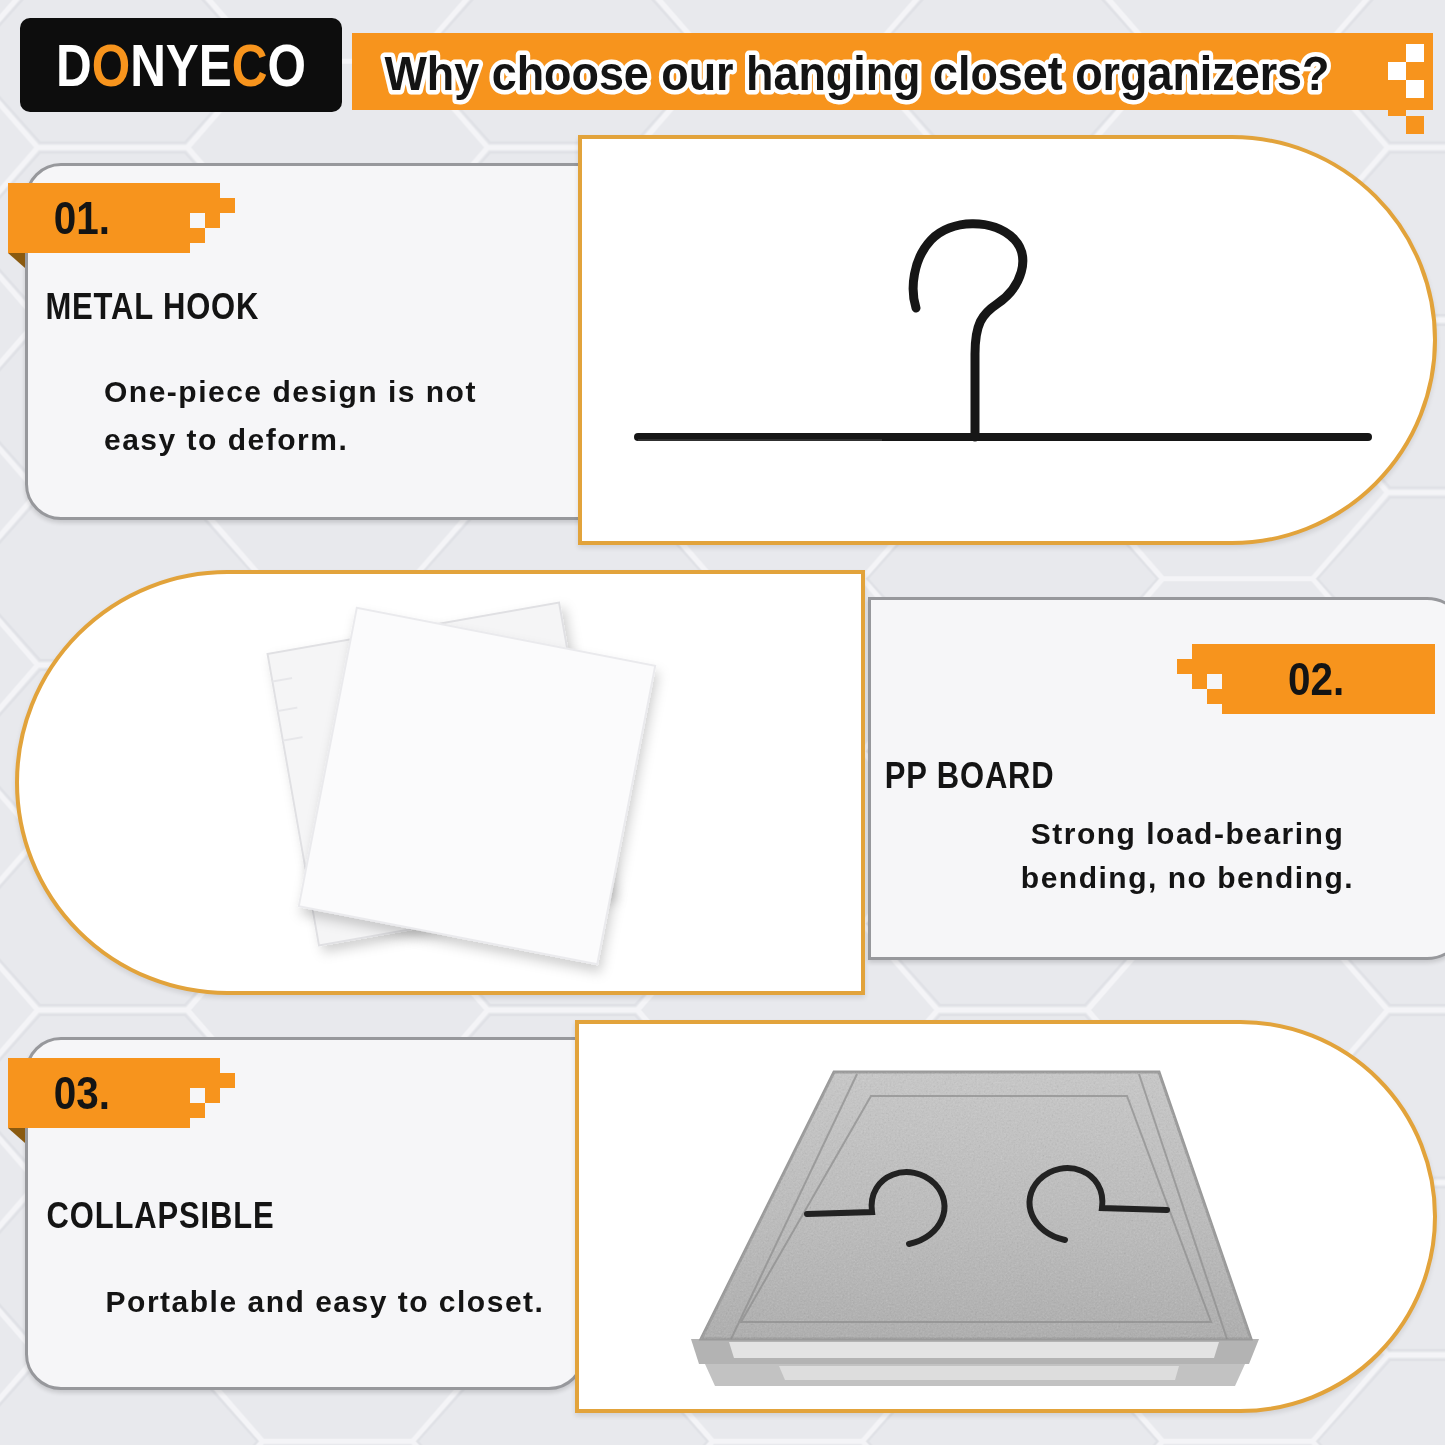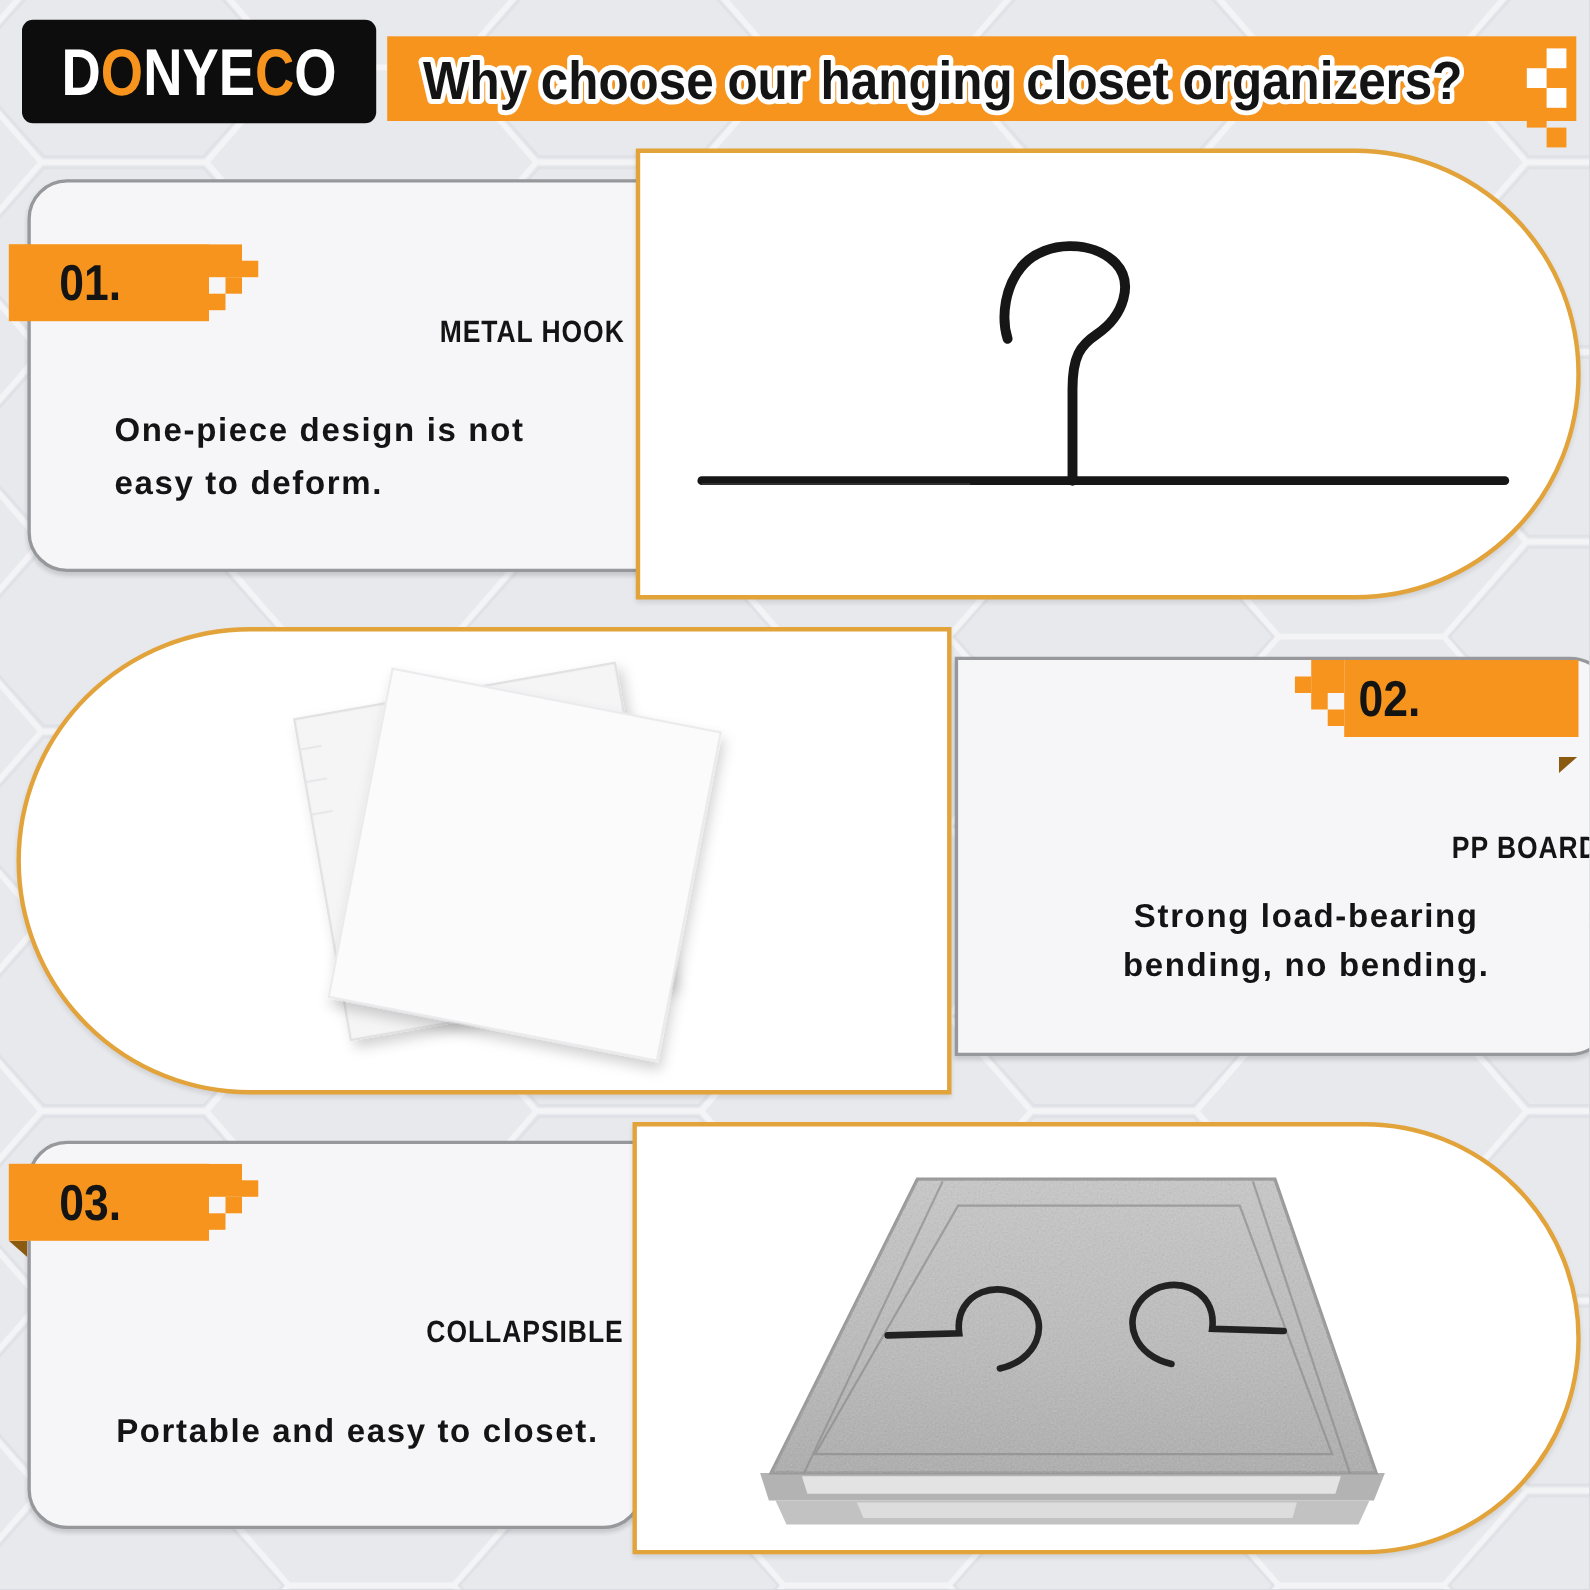--- a/index.html
+++ b/index.html
@@ -27,43 +27,43 @@
     background:var(--card-bg,#F6F6F8);
     border:3px solid var(--card-border,#97989C);
     box-shadow:0 3px 4px rgba(0,0,0,.14);
     z-index:2;
   }
   .card-1{left:25px;top:163px;width:560px;height:357px;border-radius:36px 0 0 36px;}
   .card-2{left:868px;top:597px;width:599px;height:363px;border-radius:0 40px 40px 0;}
   .card-3{left:25px;top:1037px;width:560px;height:353px;border-radius:36px 0 36px 36px;}
 
   .card-title{
-    position:absolute;width:100%;text-align:right;
-    font-size:28px;font-weight:800;letter-spacing:1px;white-space:nowrap;
+    position:absolute;width:100%;text-align:left;
+    font-size:36px;font-weight:800;letter-spacing:1px;white-space:nowrap;
   }
   .card-title>span{display:inline-block;transform:scaleX(.86);transform-origin:center;}
   .desc{
     position:absolute;font-size:30px;font-weight:700;letter-spacing:1.5px;
     line-height:48px;white-space:nowrap;
   }
   .desc.center{width:100%;text-align:center;line-height:44px;padding-left:40px;}
 
   
   .tab{
     position:absolute;width:182px;height:70px;background:var(--orange,#F7941D);
     z-index:4;display:flex;align-items:center;
   }
   .tab .num{
     font-size:46px;font-weight:800;color:var(--ink,#141414);
     display:inline-block;transform:scaleX(.88);transform-origin:left center;
     padding-left:52px;line-height:70px;
   }
-  .tab-2{left:1222px;top:600px;width:213px;justify-content:flex-start;}
+  .tab-2{left:1222px;top:644px;width:213px;justify-content:center;}
   .tab-2 .num{padding-left:0;padding-right:44px;transform-origin:right center;}
-  .tab-1{left:8px;top:183px;margin-top:39px;}
+  .tab-1{left:8px;top:183px;}
   .tab-3{left:8px;top:1058px;}
   .checker-right{position:absolute;left:100%;top:0;}
   .checker-left{position:absolute;right:100%;top:0;transform:scaleX(-1);}
   .fold{
     position:absolute;width:17px;height:15px;background:var(--fold,#8A5A10);z-index:3;
   }
   .fold-down-right{clip-path:polygon(0 0,100% 0,100% 100%);}
   .fold-down-left{clip-path:polygon(0 0,100% 0,0 100%);}
 
   

